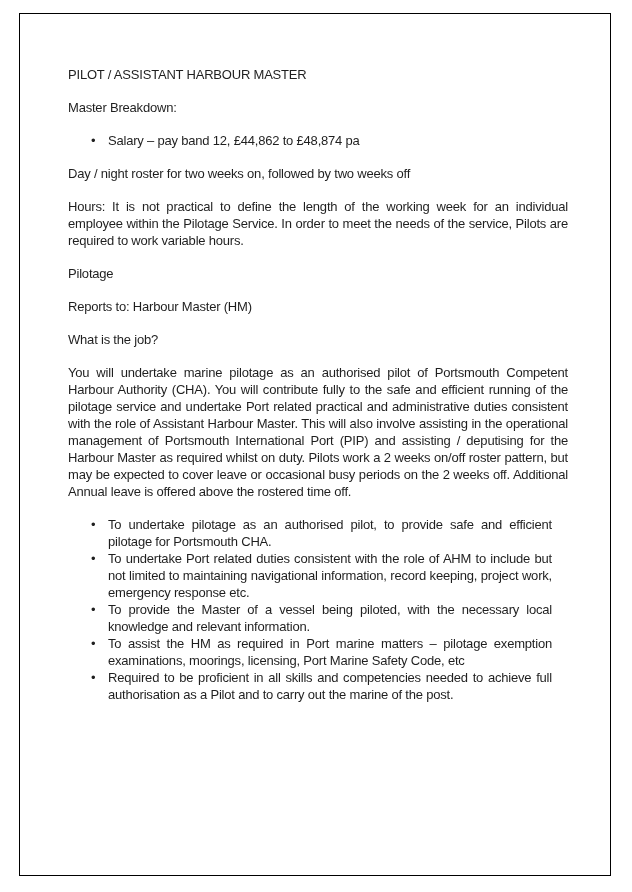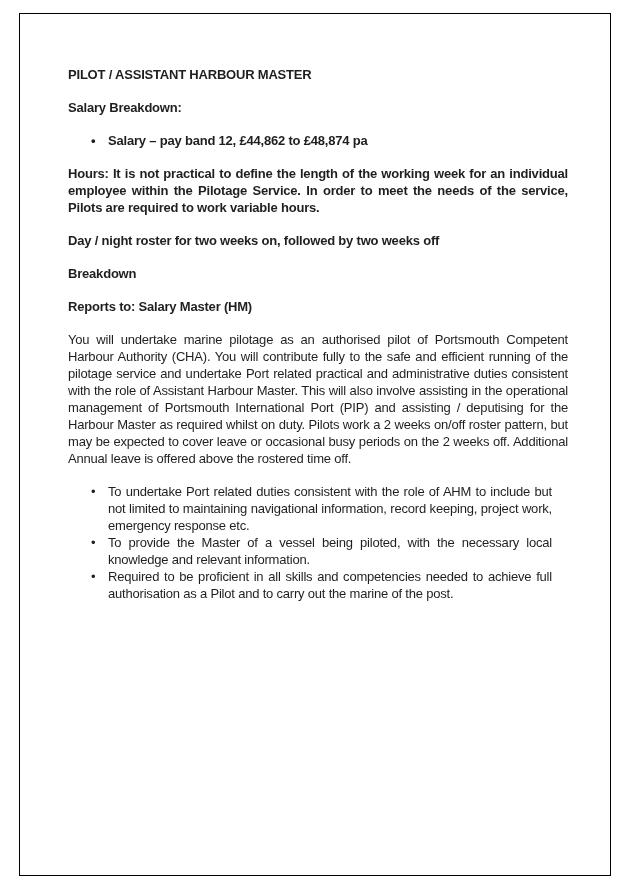--- a/index.html
+++ b/index.html
@@ -28,21 +28,21 @@
     padding: 52px 0 0 48px;
     width: 500px;
     font-size: 13px;
     line-height: 17px;
     letter-spacing: -0.2px;
   }
   .content p {
     margin: 0 0 16px 0;
   }
   .bold {
-    font-weight: 700;
+    font-weight: 400;
   }
   .justify {
     text-align: justify;
   }
   ul.doc-list {
     list-style: none;
     margin: 0 16px 16px 0;
     padding: 0;
   }
   ul.doc-list li {
@@ -59,38 +59,41 @@
 </style>
 </head>
 <body>
 
 <div class="page-border">
   <div class="content">
 
     <p class="bold">PILOT / ASSISTANT HARBOUR MASTER</p>
 
 
-    <p class="bold">Salary Breakdown:</p>
+    <p class="bold">Master Breakdown:</p>
 
     <ul class="doc-list">
       <li class="bold">Salary – pay band 12, £44,862 to £48,874 pa</li>
     </ul>
 
+    <p class="bold">Day / night roster for two weeks on, followed by two weeks off</p>
+
     <p class="bold justify">Hours: It is not practical to define the length of the working week for an individual employee within the Pilotage Service. In order to meet the needs of the service, Pilots are required to work variable hours.</p>
 
-    <p class="bold">Day / night roster for two weeks on, followed by two weeks off</p>
+    <p class="bold">Pilotage</p>
 
-    <p class="bold">Breakdown</p>
+    <p class="bold">Reports to: Harbour Master (HM)</p>
 
-    <p class="bold">Reports to: Salary Master (HM)</p>
-
+    <p class="bold">What is the job?</p>
 
     <p class="justify">You will undertake marine pilotage as an authorised pilot of Portsmouth Competent Harbour Authority (CHA). You will contribute fully to the safe and efficient running of the pilotage service and undertake Port related practical and administrative duties consistent with the role of Assistant Harbour Master. This will also involve assisting in the operational management of Portsmouth International Port (PIP) and assisting / deputising for the Harbour Master as required whilst on duty. Pilots work a 2 weeks on/off roster pattern, but may be expected to cover leave or occasional busy periods on the 2 weeks off. Additional Annual leave is offered above the rostered time off.</p>
 
 
     <ul class="doc-list">
+      <li>To undertake pilotage as an authorised pilot, to provide safe and efficient pilotage for Portsmouth CHA.</li>
       <li>To undertake Port related duties consistent with the role of AHM to include but not limited to maintaining navigational information, record keeping, project work, emergency response etc.</li>
       <li>To provide the Master of a vessel being piloted, with the necessary local knowledge and relevant information.</li>
+      <li>To assist the HM as required in Port marine matters – pilotage exemption examinations, moorings, licensing, Port Marine Safety Code, etc</li>
       <li>Required to be proficient in all skills and competencies needed to achieve full authorisation as a Pilot and to carry out the marine of the post.</li>
     </ul>
 
   </div>
 </div>
 
 </body></html>

